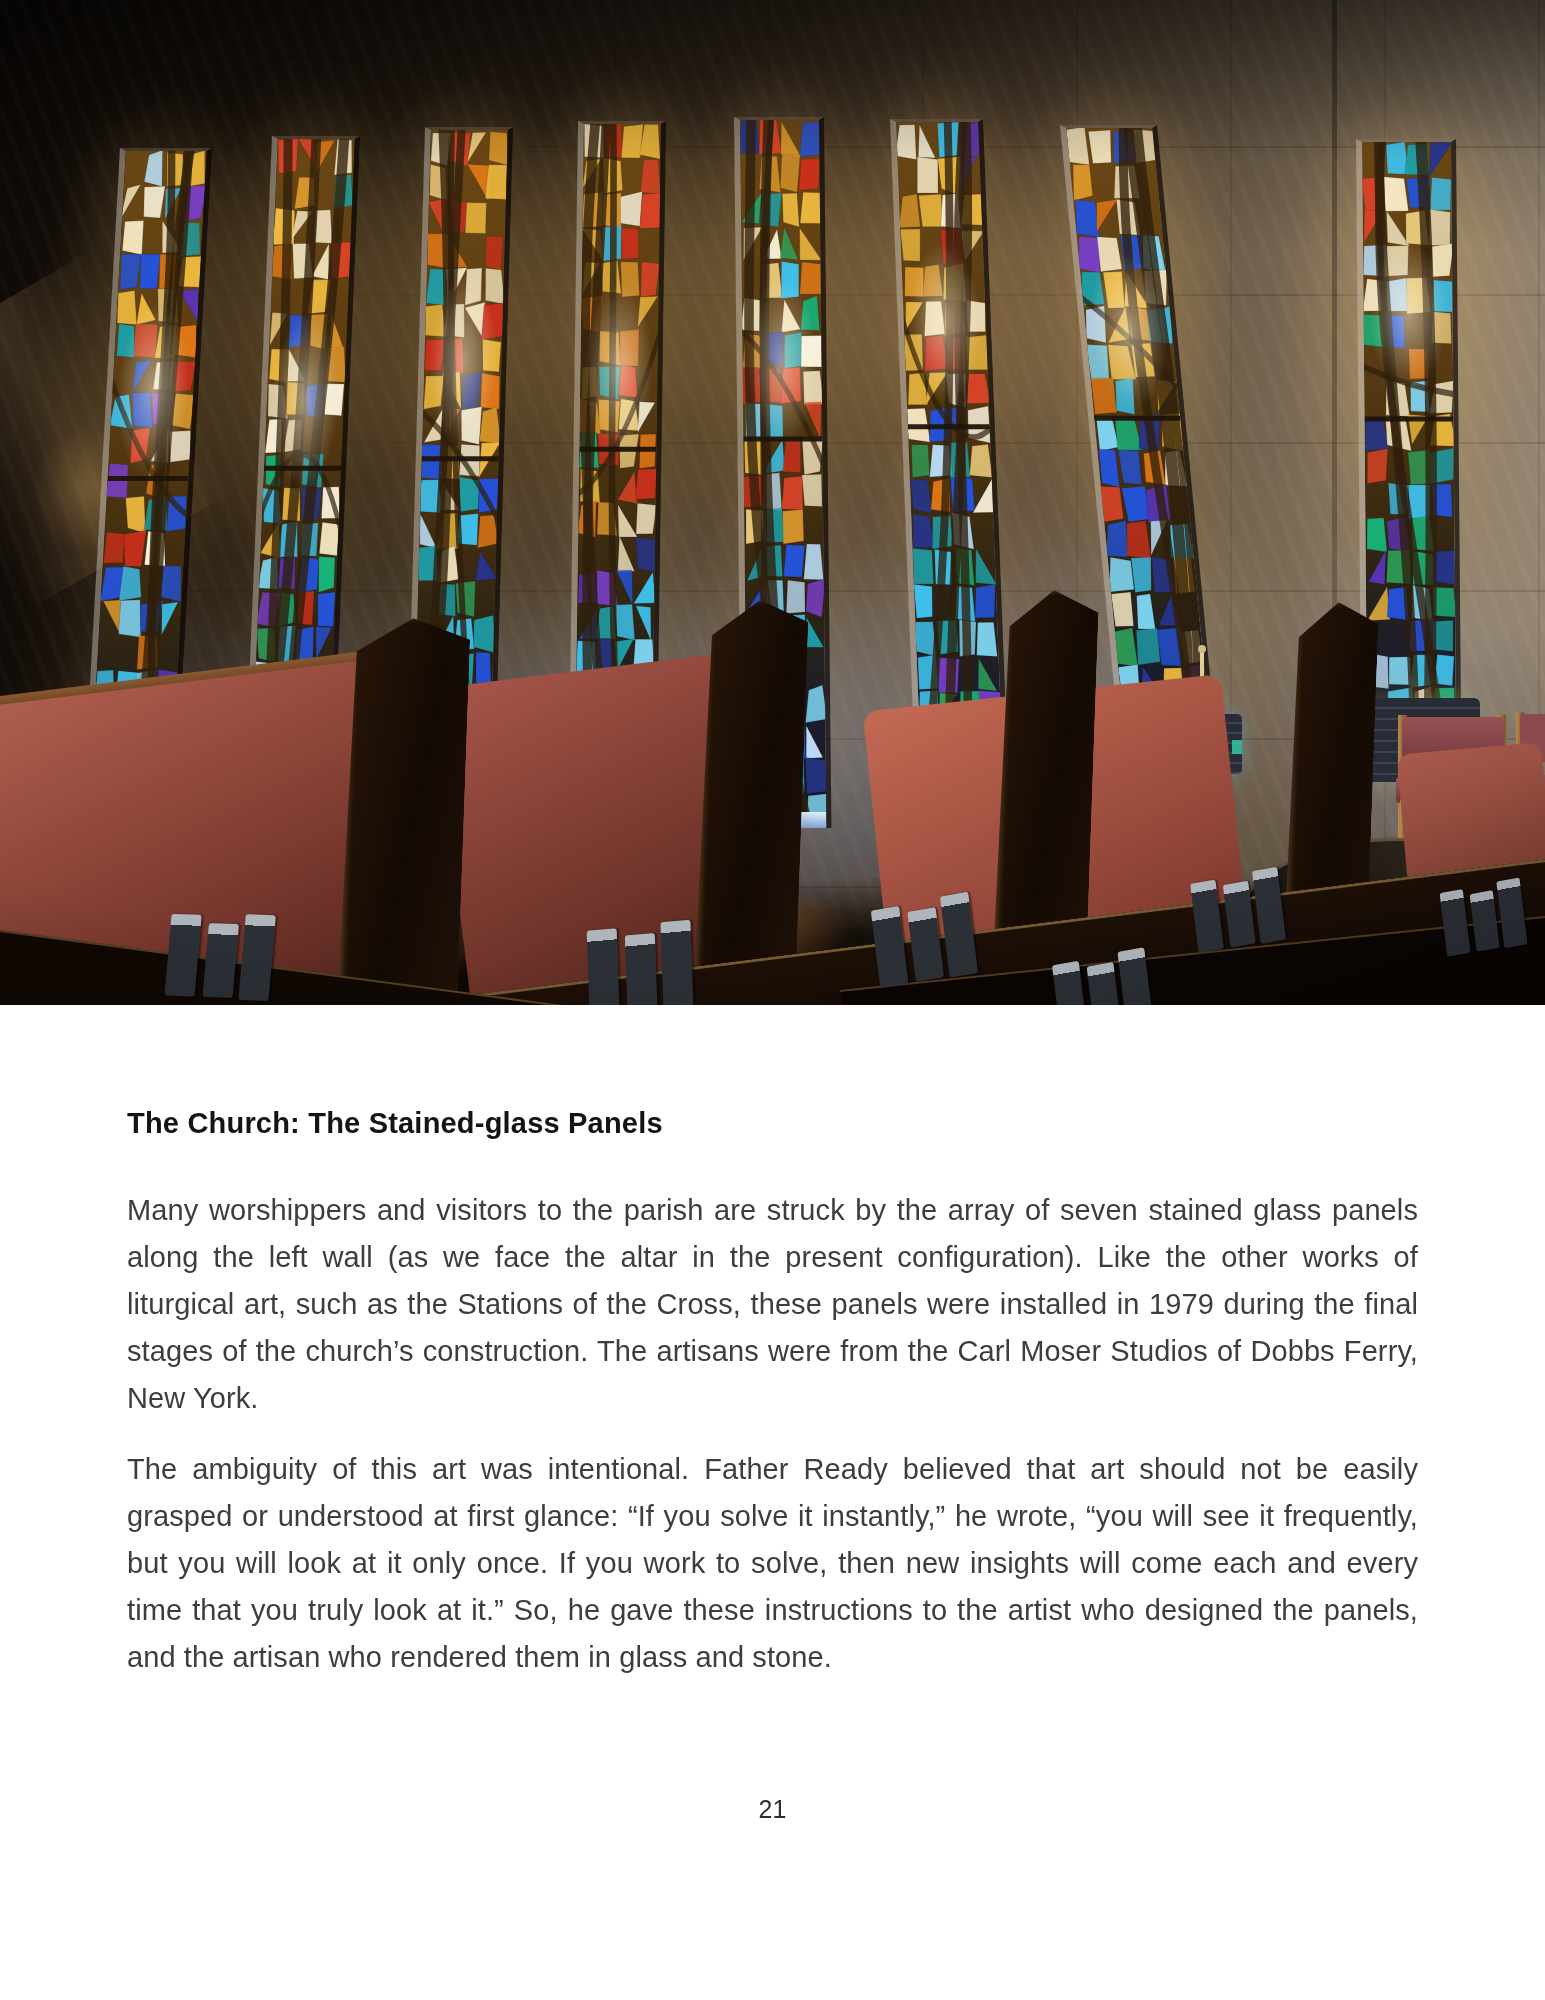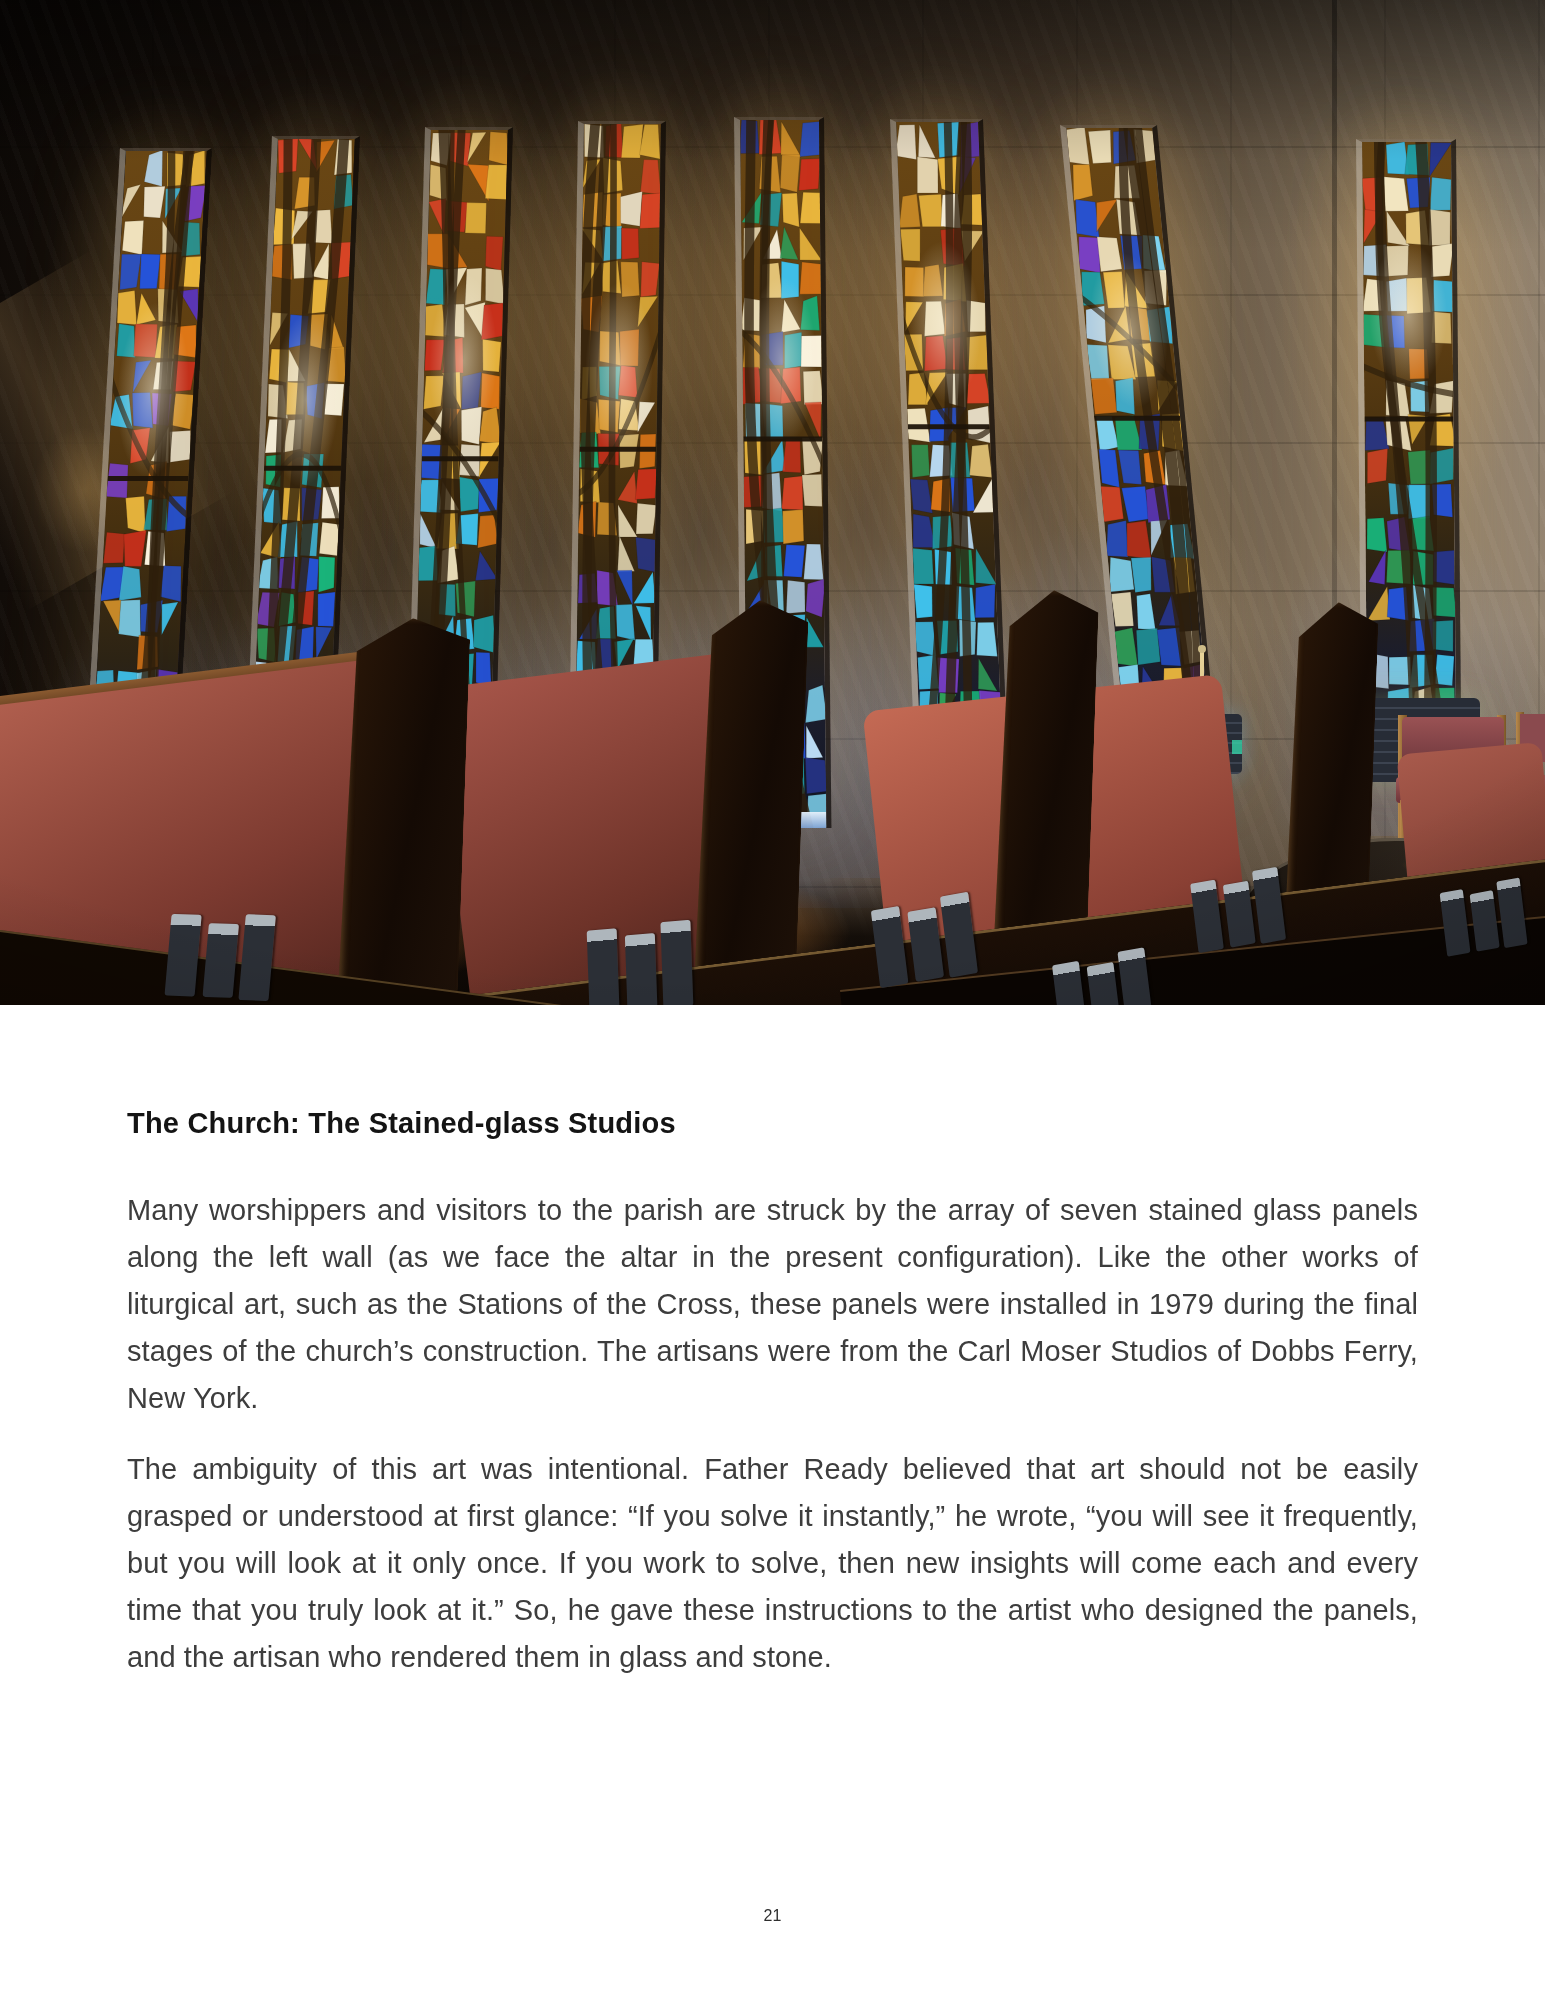--- a/index.html
+++ b/index.html
@@ -25,21 +25,21 @@
     border-right:5px solid rgba(15,10,6,.7);
     border-top:3px solid rgba(150,132,108,.35);
     box-shadow:0 0 90px rgba(242,192,96,.18);}
   .vignette{left:0;top:0;width:1545px;height:1005px;pointer-events:none;
     background:
       radial-gradient(130% 100% at 42% 42%, rgba(0,0,0,0) 55%, rgba(0,0,0,.45) 100%),
       linear-gradient(180deg, rgba(0,0,0,.40) 0%, rgba(0,0,0,0) 16%);}
   .content{position:absolute;left:127px;right:127px;top:1103px;color:#3d3d3d;}
   .heading{margin:0 0 44px 0;font-size:29px;line-height:40px;font-weight:700;color:#141414;letter-spacing:.2px;}
   .para{margin:0 0 24px 0;font-size:29px;line-height:47px;letter-spacing:.1px;text-align:justify;}
-  .pageno{position:absolute;left:0;right:0;top:1907px;text-align:center;font-size:16px;color:#2e2e2e;}
+  .pageno{position:absolute;left:0;right:0;top:1795px;text-align:center;font-size:25px;color:#2e2e2e;}
 </style>
 </head>
 <body>
 
 <div class="page">
 
   <figure class="photo" aria-label="Interior of the church: seven tall narrow stained-glass panels set into a dark marble wall, glowing amber, orange, red and blue, with wooden pews and rose-red cushions in the foreground, stacked kneeler cushions and wooden chairs near the lighter marble corner at right.">
     <div class="wall"></div>
     <div class="shaft"></div>
     <div class="shaft2"></div>
@@ -916,19 +916,19 @@
         <div style="left: 1430px; top: 872px; width: 118px; height: 92px; transform: rotate(-7deg) scale(0.78);">
           <div style="left: 0px; top: 6px; width: 30px; height: 82px; border-radius: 3px; transform: skewY(-3deg); box-shadow: rgba(0, 0, 0, 0.5) 2px 0px 2px; background: linear-gradient(rgb(174, 182, 188) 0px, rgb(174, 182, 188) 11px, rgb(43, 47, 54) 11px);"></div>
           <div style="left: 38px; top: 12px; width: 30px; height: 74px; border-radius: 3px; transform: skewY(-3deg); box-shadow: rgba(0, 0, 0, 0.5) 2px 0px 2px; background: linear-gradient(rgb(174, 182, 188) 0px, rgb(174, 182, 188) 11px, rgb(43, 47, 54) 11px);"></div>
           <div style="left: 74px; top: 0px; width: 30px; height: 86px; border-radius: 3px; transform: skewY(-3deg); box-shadow: rgba(0, 0, 0, 0.5) 2px 0px 2px; background: linear-gradient(rgb(174, 182, 188) 0px, rgb(174, 182, 188) 11px, rgb(43, 47, 54) 11px);"></div>
         </div>
       </div>
     <div class="vignette"></div>
   </figure>
 
   <main class="content">
-    <h1 class="heading">The Church: The Stained-glass Studios</h1>
+    <h1 class="heading">The Church: The Stained-glass Panels</h1>
     <p class="para">Many worshippers and visitors to the parish are struck by the array of seven stained glass panels along the left wall (as we face the altar in the present configuration). Like the other works of liturgical art, such as the Stations of the Cross, these panels were installed in 1979 during the final stages of the church’s construction. The artisans were from the Carl Moser Studios of Dobbs Ferry, New York.</p>
     <p class="para">The ambiguity of this art was intentional. Father Ready believed that art should not be easily grasped or understood at first glance: “If you solve it instantly,” he wrote, “you will see it frequently, but you will look at it only once. If you work to solve, then new insights will come each and every time that you truly look at it.” So, he gave these instructions to the artist who designed the panels, and the artisan who rendered them in glass and stone.</p>
   </main>
 
   <footer class="pageno">21</footer>
 </div>
 
 </body></html>

